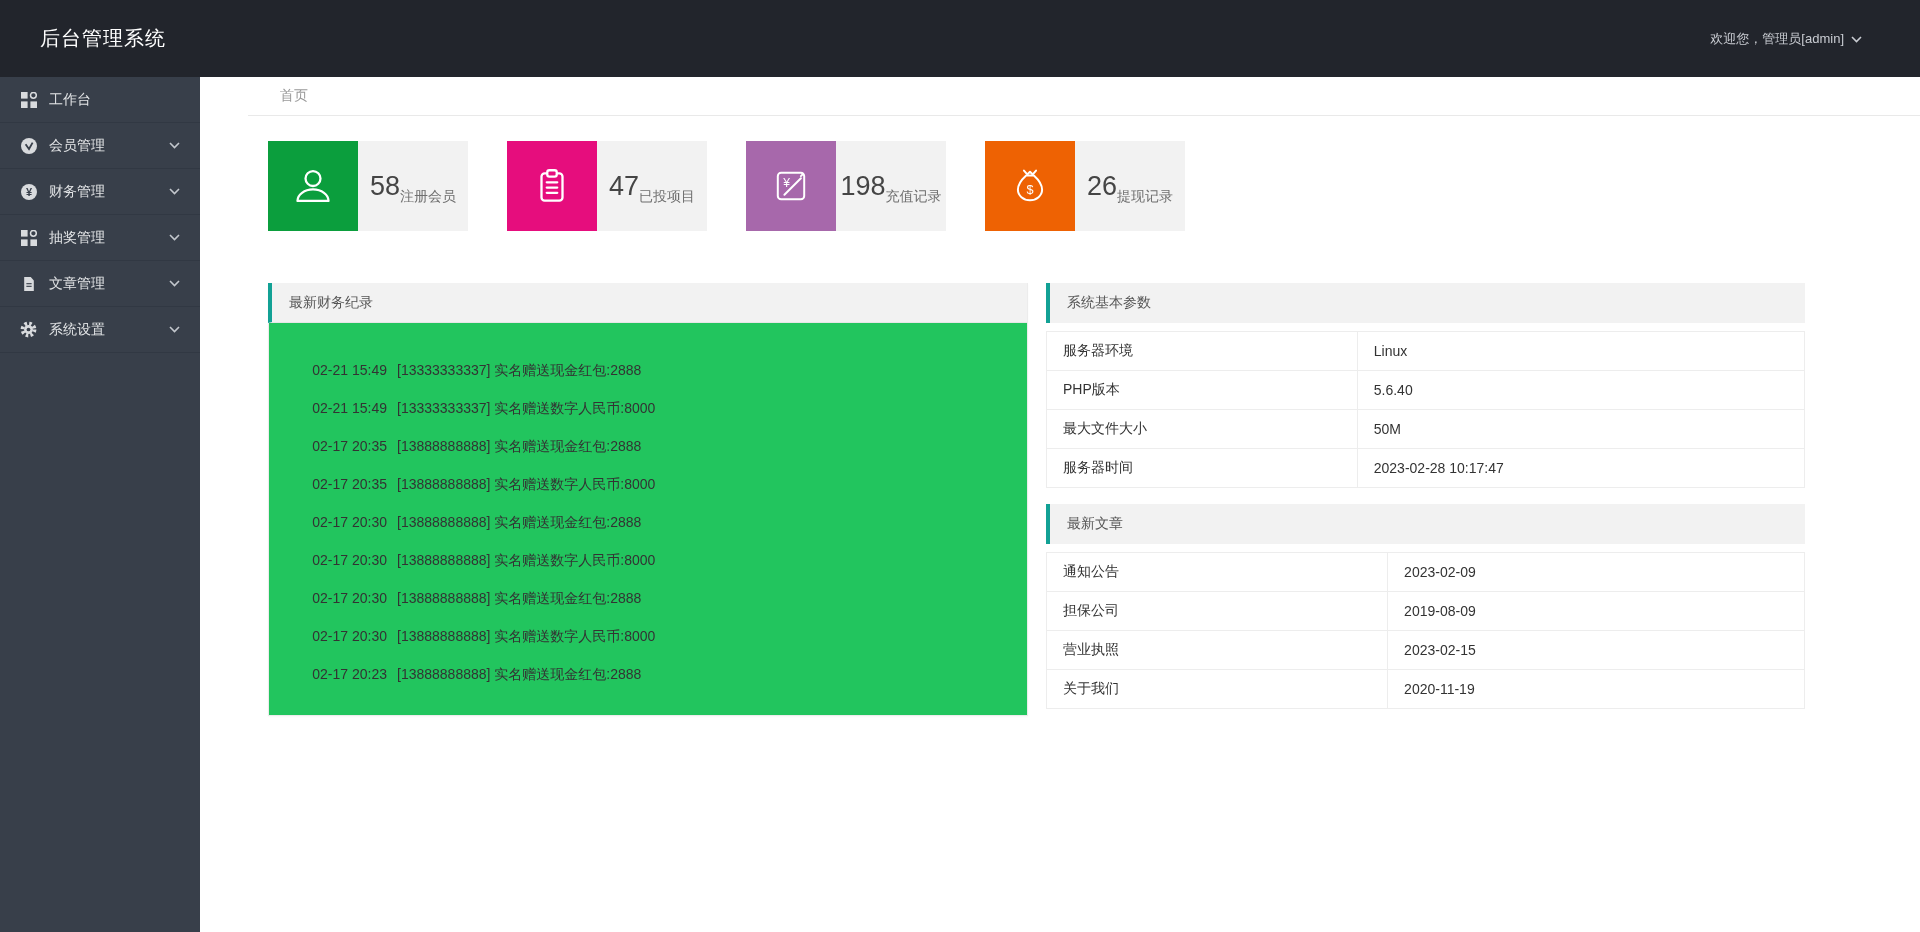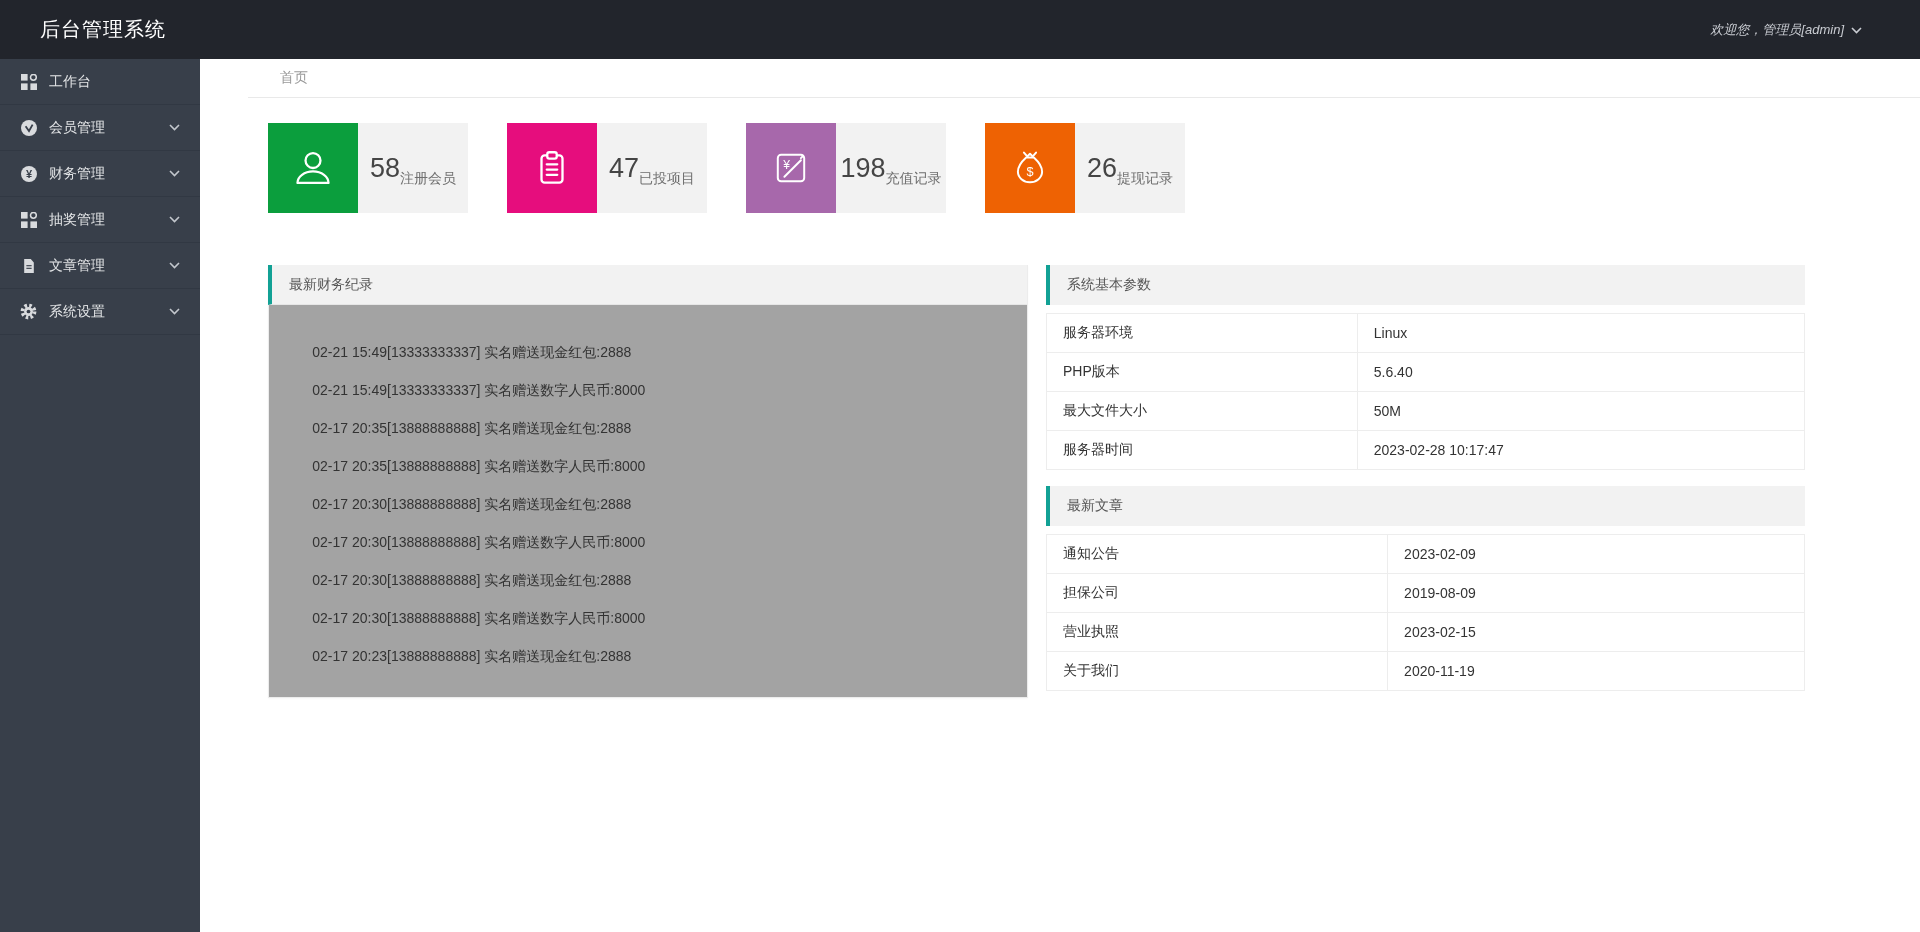--- a/index.html
+++ b/index.html
@@ -1,21 +1,21 @@
 <!DOCTYPE html>
 <html lang="zh"><head>
 <meta charset="utf-8">
 <style>
   html,body{margin:0;padding:0;overflow:hidden;}
   body{width:1920px;height:932px;background:#fff;font-family:"Liberation Sans","DejaVu Sans",sans-serif;}
 
   
-  .topbar{height:59px;background:#22252c;display:flex;align-items:center;justify-content:space-between;}
+  .topbar{height:77px;background:#22252c;display:flex;align-items:center;justify-content:space-between;}
   .brand{color:#ffffff;font-size:20px;padding-left:40px;letter-spacing:1px;font-weight:400;}
-  .welcome{color:#c9ccd2;font-size:13px;padding-right:58px;display:flex;align-items:center;gap:7px;cursor:pointer;font-style:italic;}
+  .welcome{color:#c9ccd2;font-size:13px;padding-right:58px;display:flex;align-items:center;gap:7px;cursor:pointer;}
   .welcome svg{margin-top:2px;}
 
   
   .layout{display:flex;height:873px;gap:48px;}
   .sidebar{width:200px;background:#383f4a;flex:0 0 200px;}
   .nav-item{height:46px;display:flex;align-items:center;padding:0 20px;color:#e2e4e6;font-size:14px;
             border-bottom:1px solid #313843;cursor:pointer;box-sizing:border-box;}
   .nav-icon{width:17px;height:17px;margin-right:12px;display:flex;align-items:center;justify-content:center;color:#d9dbde;}
   .nav-chev{margin-left:auto;color:#c3c7cd;display:flex;}
 
@@ -35,27 +35,27 @@
   .card-icon.orange{background:#ee6203;}
   .card-info{width:110px;height:90px;background:#f2f2f2;display:flex;flex-direction:row;align-items:center;justify-content:center;}
   .card-num{font-size:27px;color:#454545;}
   .card-label{font-size:14px;color:#6f6f6f;margin-top:22px;}
 
   
   .panels{display:flex;gap:18px;margin-top:52px;}
   .panel-header{height:40px;background:#f2f2f2;border-left:4px solid #12a195;display:flex;align-items:center;
                 padding-left:17px;font-size:14px;color:#555;box-sizing:border-box;}
 
-  .panel-left{width:760px;border:1px solid #ececec;align-self:flex-start;box-sizing:border-box;background:#a3a3a3;
+  .panel-left{width:760px;border:1px solid #ececec;align-self:flex-start;box-sizing:border-box;background:#22c55e;
               box-shadow:0 1px 2px rgba(0,0,0,.03);}
   .panel-left .panel-header{margin:-1px 0 0 -1px;border-bottom:1px solid #e6e6e6;}
   .record-list{padding:28px 0 22px 0;}
   .record{height:38px;line-height:38px;font-size:14px;color:#333;display:flex;white-space:nowrap;text-align:right;}
   .record-time{margin-left:24px;width:94px;flex:0 0 94px;}
-  .record-text{margin-left:0;}
+  .record-text{margin-left:10px;}
 
   .panel-right{width:759px;}
   .data-table{width:100%;border-collapse:collapse;margin-top:8px;font-size:14px;color:#333;border:1px solid #ededed;}
   .data-table td{height:38px;border-bottom:1px solid #ededed;padding:0 0 0 16px;}
   .data-table td.lbl{width:41%;border-right:1px solid #ededed;}
   .data-table.articles td.lbl{width:45%;}
   .articles-header{margin-top:16px;}
 </style>
 </head>
 <body>

